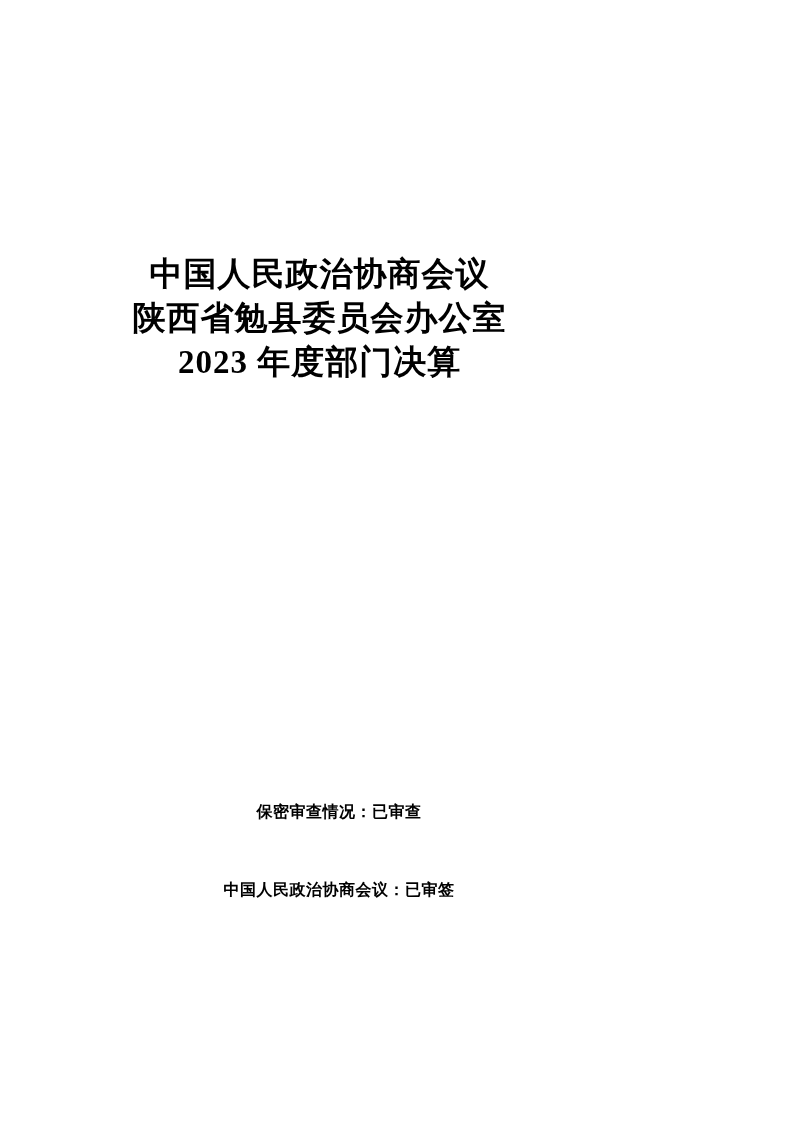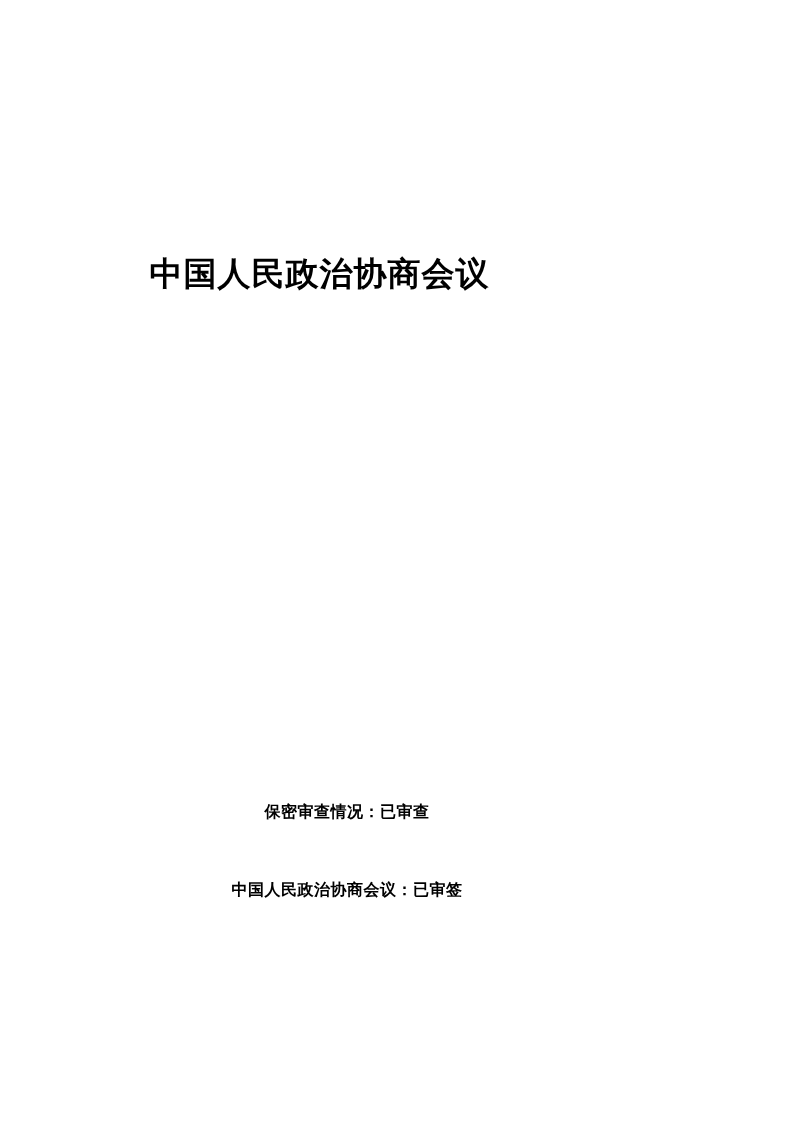--- a/index.html
+++ b/index.html
@@ -29,21 +29,21 @@
   }
   .title-line {
     font-size: 33px;
     font-weight: bold;
     line-height: 44px;
     letter-spacing: 1px;
     white-space: nowrap;
   }
   .notes-block {
     position: absolute;
-    left: 16px;
+    left: 8px;
     width: 662px;
   }
   .note-line {
     font-size: 16px;
     font-weight: bold;
     line-height: 24px;
     text-align: center;
     letter-spacing: 0.5px;
     white-space: nowrap;
   }
@@ -54,20 +54,22 @@
     top: 878px;
   }
 </style>
 </head>
 <body>
 
 <div class="page">
 
   <div class="title-block">
     <div class="title-line">中国人民政治协商会议</div>
+    <div class="title-line">陕西省勉县委员会办公室</div>
+    <div class="title-line">2023 年度部门决算</div>
   </div>
 
   <div class="notes-block note-secrecy">
     <div class="note-line">保密审查情况：已审查</div>
   </div>
 
   <div class="notes-block note-signoff">
     <div class="note-line">中国人民政治协商会议：已审签</div>
   </div>
 

